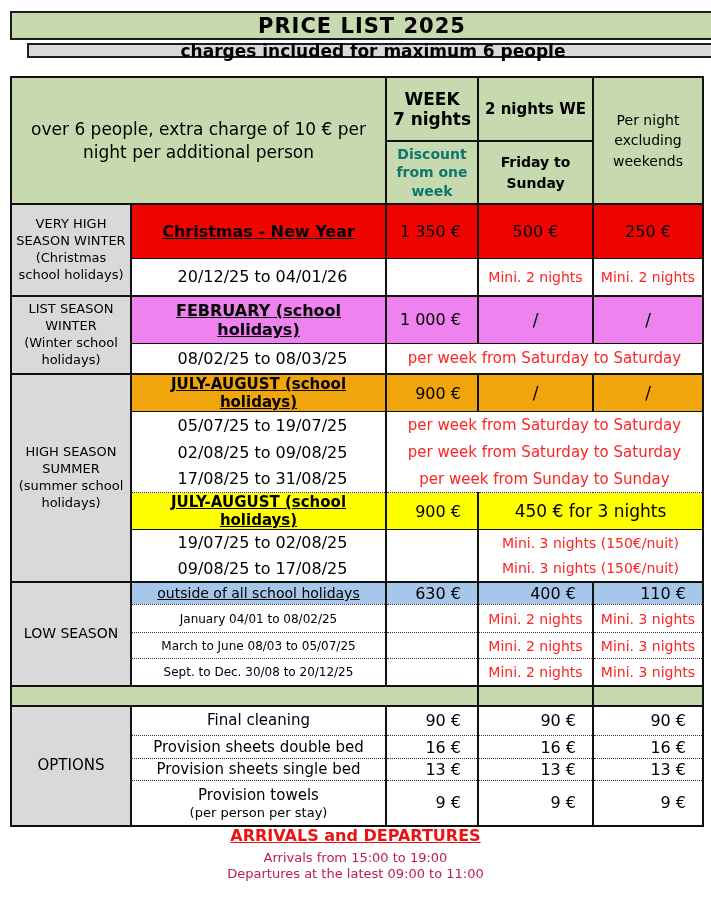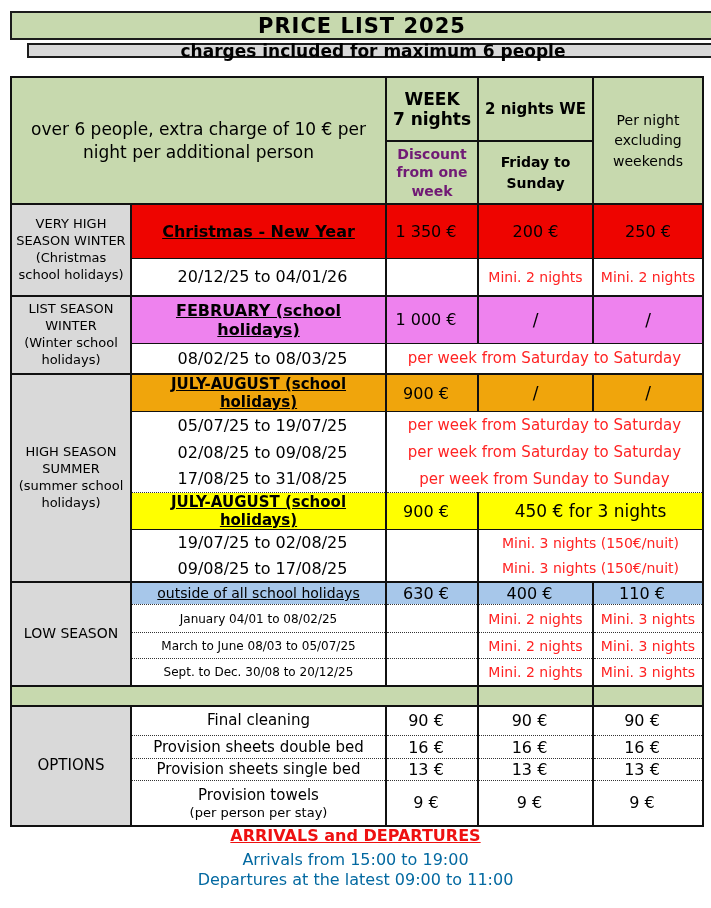--- a/index.html
+++ b/index.html
@@ -36,41 +36,41 @@
 
   .bg-green  { background:#C7D9AE; }
   .bg-red    { background:#EE0400; }
   .bg-pink   { background:#EE82EE; }
   .bg-orange { background:#F0A50C; }
   .bg-yellow { background:#FFFF00; }
   .bg-blue   { background:#A7C7EA; }
 
   .h-over  { font-size:17px; line-height:1.35; }
   .h-week  { font-size:17px; font-weight:bold; line-height:1.2; }
-  .h-disc  { color:#701a75; font-weight:bold; font-size:14px; line-height:1.3; }
+  .h-disc  { color:#0f766e; font-weight:bold; font-size:14px; line-height:1.3; }
   .h-we    { font-weight:bold; font-size:15px; }
   .h-sub   { font-weight:bold; font-size:14px; line-height:1.45; }
   .h-night { font-weight:normal; font-size:14px; line-height:1.45; }
 
   .label   { font-size:13px; line-height:1.3; background:#D9D9D9; }
   .name-u  { font-weight:bold; text-decoration:underline; }
-  .price-r { padding-right:16px; }
+  .price-r { text-align:right; padding-right:16px; }
   .redtxt  { color:#FF2323; font-size:14px; }
   .notetxt { color:#FF2323; font-size:15px; }
   .slash   { font-size:17px; }
   .datecell{ font-size:16px;padding-left:12px; }
   .smdate  { font-size:12px; }
   .outside { font-size:14px; text-decoration:underline;margin-left:29px; }
   .optname { font-size:15px; line-height:1.25; }
   .optsub  { font-size:13px; }
   .big     { font-size:17px; }
 
   .footer  { position:absolute; left:0; top:826px; width:711px; text-align:center; }
   .f-title { color:#EE1111; font-weight:bold; text-decoration:underline; font-size:16px; margin-bottom:5px; }
-  .f-line  { color:#0369a1; font-size:16px; line-height:1.25; }
+  .f-line  { color:#be185d; font-size:13px; line-height:1.25; }
 </style>
 </head>
 <body>
 
 <div class="page">
 
   <div class="titlebox">PRICE LIST 2025</div>
 
   <div class="chargesband">charges included for maximum 6 people</div>
 
@@ -98,21 +98,21 @@
       <td class="bg-green h-sub">Friday to Sunday</td>
     </tr>
 
     <tr style="height:54px" class="bt2">
       <td rowspan="2" class="label">
         <div>VERY HIGH SEASON WINTER</div>
         <div>(Christmas school holidays)</div>
       </td>
       <td class="bg-red name-u">Christmas - New Year</td>
       <td class="bg-red price-r">1 350 €</td>
-      <td class="bg-red">200 €</td>
+      <td class="bg-red">500 €</td>
       <td class="bg-red">250 €</td>
     </tr>
     <tr style="height:38px" class="bt1">
       <td class="datecell">20/12/25 to 04/01/26</td>
       <td></td>
       <td class="redtxt">Mini. 2 nights</td>
       <td class="redtxt">Mini. 2 nights</td>
     </tr>
 
     <tr style="height:47px" class="bt2">

